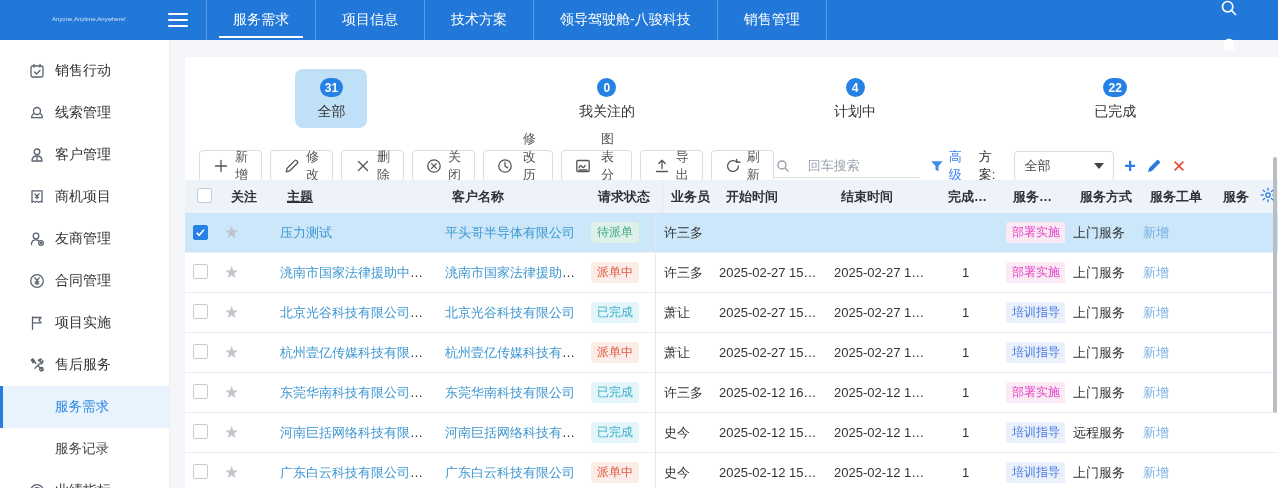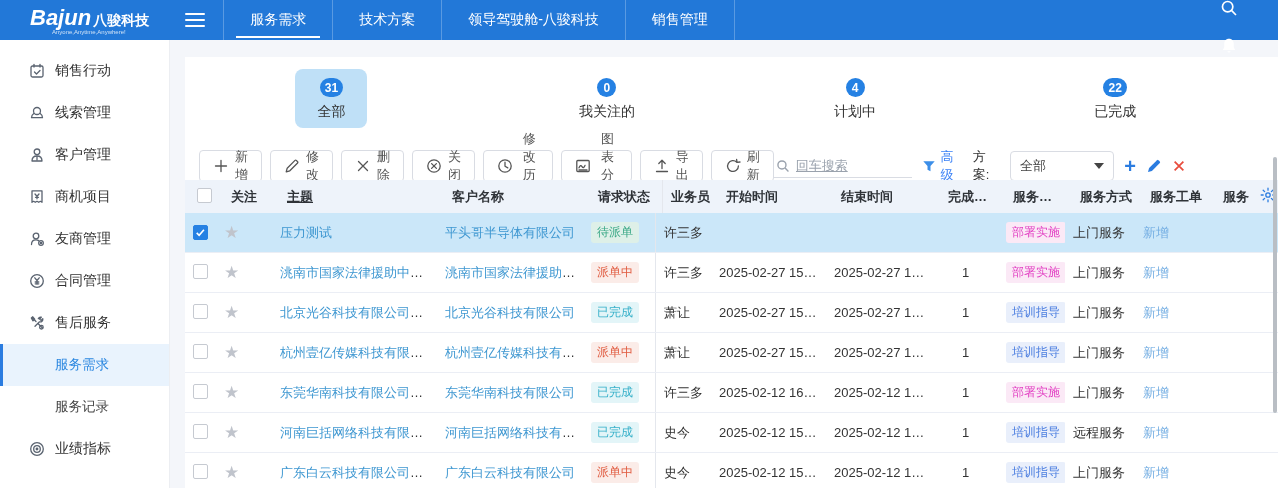--- a/index.html
+++ b/index.html
@@ -50,21 +50,21 @@
   .stat-tab{position:absolute;top:12px;transform:translateX(-50%);display:flex;flex-direction:column;align-items:center;gap:6px;padding:9px 16px 7px;border-radius:8px;cursor:pointer;min-width:72px;}
   .stat-tab.active{background:#bfe0f7;}
   .stat-count{background:#2581e3;color:#fff;font-size:12px;font-weight:bold;min-width:19px;height:19px;border-radius:10px;display:flex;align-items:center;justify-content:center;padding:0 5px;}
   .stat-label{font-size:14px;color:#333;}
 
   .toolbar{display:flex;align-items:center;padding:0 14px 0 14px;height:42px;}
   .tb-left{display:flex;gap:8px;}
   .tb-btn{display:inline-flex;align-items:center;gap:6px;height:32px;padding:0 13px;background:#fff;border:1px solid #d9dce3;border-radius:4px;font-size:13px;color:#555;cursor:pointer;}
   .tb-btn .ic{color:#555;}
   .tb-right{margin-left:auto;display:flex;align-items:center;gap:10px;padding-right:78px;}
-  .search-box{display:flex;align-items:center;gap:6px;border-bottom:1px solid #d9dce3;padding:4px 2px;width:150px;color:#9aa2ad;text-decoration:underline;}
+  .search-box{display:flex;align-items:center;gap:18px;border-bottom:1px solid #d9dce3;padding:4px 2px;width:150px;color:#9aa2ad;}
   .search-box input{border:none;outline:none;font-size:13px;width:110px;color:#333;background:transparent;}
   .search-box input::placeholder{color:#9aa2ad;}
   .adv{display:flex;align-items:center;gap:5px;color:#3b82f6;cursor:pointer;font-size:13px;}
   .scheme-label{color:#333;font-size:13px;}
   .scheme-select{display:flex;align-items:center;justify-content:space-between;width:112px;height:30px;border:1px solid #d9dce3;border-radius:4px;padding:0 9px;color:#444;cursor:pointer;background:#fff;}
   .caret{width:0;height:0;border-left:5px solid transparent;border-right:5px solid transparent;border-top:6px solid #444;}
   .mini-act{font-size:16px;cursor:pointer;display:inline-flex;}
   .mini-act.blue{color:#2b7ce0;}
   .mini-act.red{color:#e84c3d;}
 
@@ -89,34 +89,33 @@
   .tp-deploy{color:#e23fc3;background:#fbe9f6;}
   .tp-training{color:#4a7de0;background:#e9effb;}
   .gear-abs{position:absolute;right:2px;top:7px;color:#2b7ce0;cursor:pointer;}
   .vscroll{position:absolute;right:1px;top:100px;width:4px;height:256px;background:#b9bec4;border-radius:2px;}
 </style>
 </head>
 <body>
 
 <div class="topbar">
   <div class="logo">
-    <div class="logo-line">
-      <span class="logo-en">Bajun</span>
-      <span class="logo-cn">八骏科技</span>
-    </div>
     <div class="logo-tag">Anyone,Anytime,Anywhere!</div>
   </div>
   <div class="hamburger">
       <i></i>
       <i></i>
       <i></i>
     </div>
   <div class="nav-tabs" id="nav-tabs">
       <div class="nav-tab active">
         <span>服务需求</span>
+      </div>
+      <div class="nav-tab">
+        <span>项目信息</span>
       </div>
       <div class="nav-tab">
         <span>技术方案</span>
       </div>
       <div class="nav-tab">
         <span>领导驾驶舱-八骏科技</span>
       </div>
       <div class="nav-tab">
         <span>销售管理</span>
       </div>
@@ -213,20 +212,28 @@
           <svg width="16" height="16" viewBox="0 0 16 16" fill="none" stroke="currentColor" stroke-width="1.3" stroke-linecap="round" stroke-linejoin="round">
             <circle cx="8" cy="8" r="6.3"></circle>
             <path d="M5.8 4.8 L8 7.5 l2.2-2.7 M8 7.5 v3.7 M6.2 9 h3.6 M6.2 10.8 h3.6"></path>
           </svg>
         </span>
         <span>合同管理</span>
       </div>
       <div class="side-item">
         <span class="ic">
           <svg width="16" height="16" viewBox="0 0 16 16" fill="none" stroke="currentColor" stroke-width="1.3" stroke-linecap="round" stroke-linejoin="round">
+            <path d="M3.5 1.8 v12.5 M3.5 2.5 h8.5 l-2 2.7 2 2.7 h-8.5"></path>
+          </svg>
+        </span>
+        <span>项目实施</span>
+      </div>
+      <div class="side-item">
+        <span class="ic">
+          <svg width="16" height="16" viewBox="0 0 16 16" fill="none" stroke="currentColor" stroke-width="1.3" stroke-linecap="round" stroke-linejoin="round">
             <path d="M3 2.5 l4 4 M5.7 4.2 L4 5.9 2.3 3 3.8 1.8z M13.5 13 l-4.3-4.3"></path>
             <circle cx="12.4" cy="12.2" r="1.8"></circle>
             <path d="M9.3 3.7 a2.6 2.6 0 0 1 3-1.5 l-1.7 1.8 1.4 1.4 1.8-1.7 a2.6 2.6 0 0 1-3.3 3.1 L6 11.3"></path>
           </svg>
         </span>
         <span>售后服务</span>
       </div>
       <div class="side-item sub active">
         <span>服务需求</span>
       </div>

